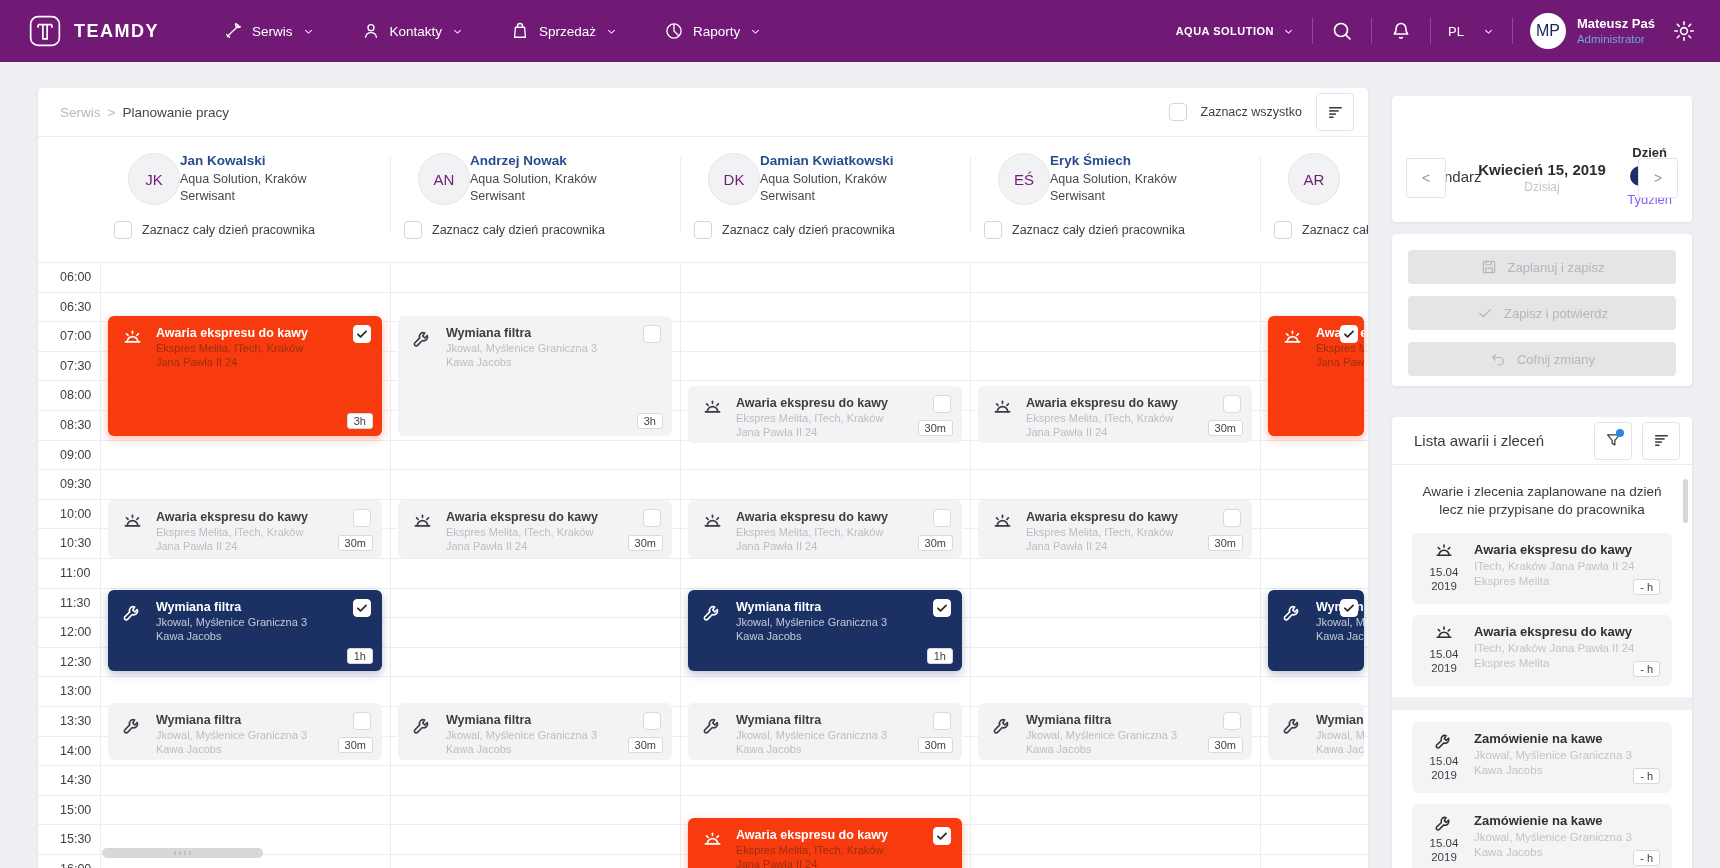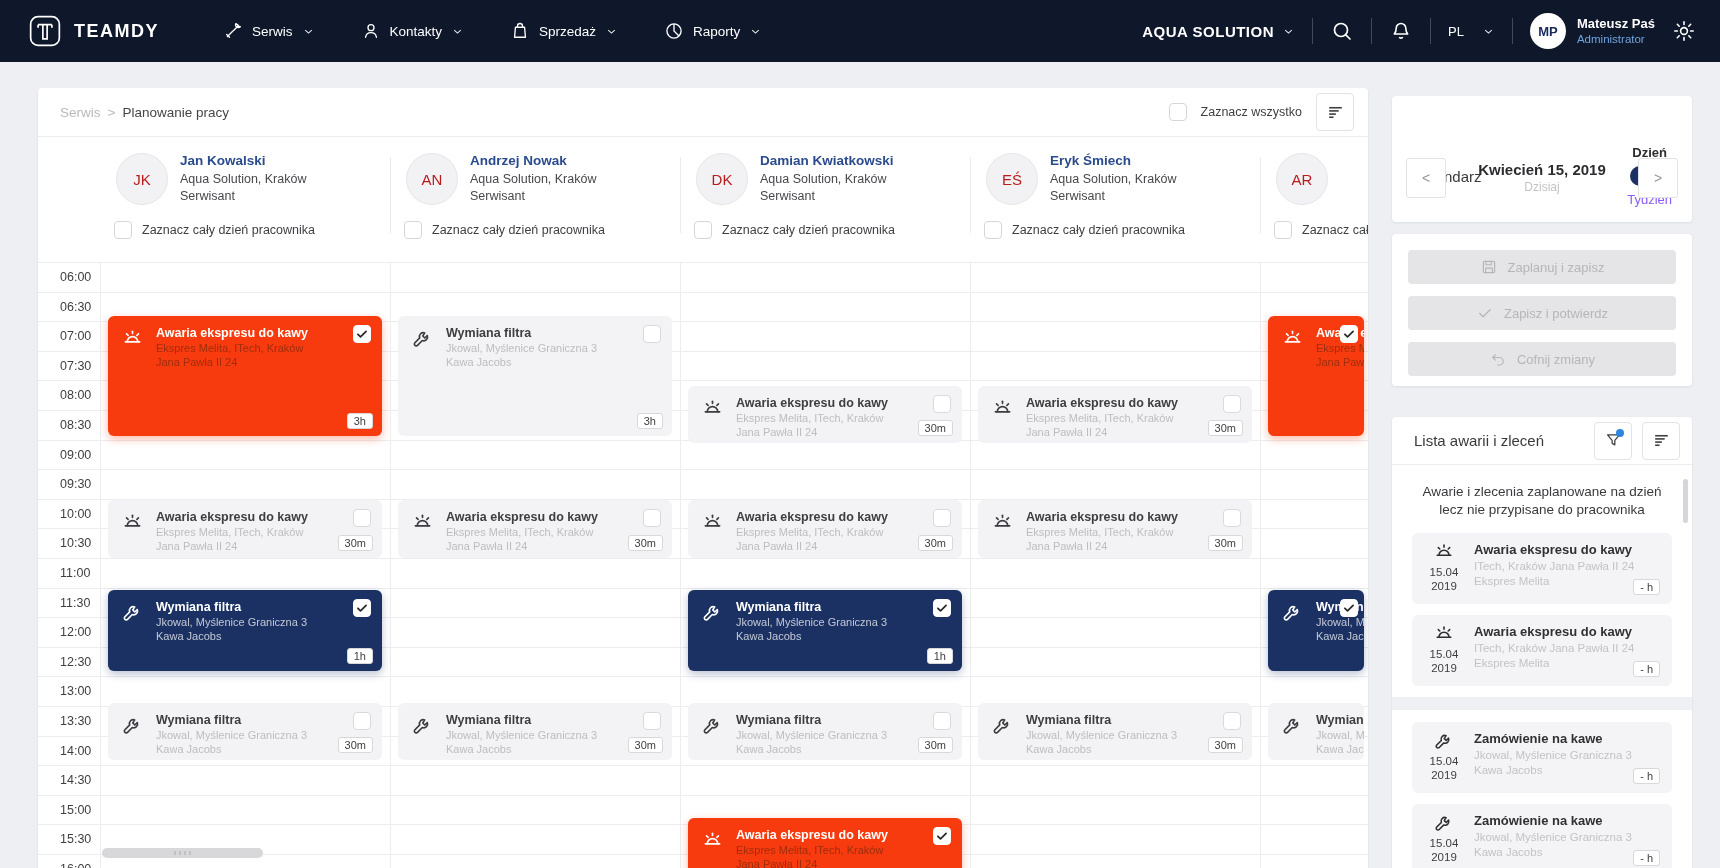--- a/index.html
+++ b/index.html
@@ -2,33 +2,33 @@
 <html><head>
 <meta charset="utf-8">
 <style>
   * { box-sizing: border-box; margin: 0; padding: 0; }
   html,body { width:1720px; height:868px; overflow:hidden; background:#EDEFF2;
     font-family:"Liberation Sans", sans-serif; }
   svg { display:block; }
 
   
   .navbar { position:absolute; left:0; top:0; width:1720px; height:62px;
-    background:#0f172a; color:#fff; display:flex; align-items:center; padding:0 24px 0 28px; }
+    background:#701a75; color:#fff; display:flex; align-items:center; padding:0 24px 0 28px; }
   .brand { display:flex; align-items:center; gap:12px; }
   .brand-name { font-size:18px; font-weight:700; letter-spacing:1.5px; }
   .menu { display:flex; align-items:center; gap:46px; margin-left:64px; }
   .menu-item { display:flex; align-items:center; gap:9px; font-size:13.5px; cursor:pointer; }
   .menu-item svg.mi { width:20px; height:20px; }
   .chev { width:13px; height:13px; opacity:.9; }
   .nav-right { margin-left:auto; display:flex; align-items:center; gap:17px; }
   .nav-sep { width:1px; height:26px; background:rgba(255,255,255,.22); }
-  .company { display:flex; align-items:center; gap:8px; font-size:15px; font-weight:700; letter-spacing:.5px; }
+  .company { display:flex; align-items:center; gap:8px; font-size:11px; font-weight:700; letter-spacing:.5px; }
   .nav-icon-btn { width:24px; height:24px; color:#fff; cursor:pointer; }
   .avatar { width:36px; height:36px; border-radius:50%; background:#fff; color:#17275C;
-    display:flex; align-items:center; justify-content:center; font-size:13px; font-weight:700;text-align:right; }
+    display:flex; align-items:center; justify-content:center; font-size:16px; font-weight:400;text-align:right; }
   .userblock { line-height:1.25; margin-left:-6px; }
   .user-name { font-size:13px; font-weight:700; }
   .user-role { font-size:11.5px; color:#6FA3DC; }
   .lang { display:flex; align-items:center; gap:18px; font-size:13px; }
 
   
   .panel { position:absolute; left:38px; top:88px; width:1330px; height:800px;
     background:#fff; border-radius:4px; box-shadow:0 1px 3px rgba(30,35,60,.08); overflow:hidden; }
   .panel-top { position:absolute; left:0; top:0; width:100%; height:49px;
     border-bottom:1px solid #ECECEE; display:flex; align-items:center; padding:0 14px 0 22px; }
@@ -42,23 +42,23 @@
   .iconbtn svg { width:19px; height:19px; }
 
   
   .cbx { width:18px; height:18px; border-radius:4px; background:#fff; border:1px solid #D6D6DA; flex:none; cursor:pointer; }
 
   
   .emp-row { position:absolute; left:0; top:49px; width:1512px; height:125px; }
   .ecell { position:absolute; top:14px; width:290px; height:100px; }
   .ecell::before { content:""; position:absolute; left:0; top:6px; height:76px; width:1px; background:#ECECEE; }
   .ecell:first-child::before { display:none; }
-  .eav { position:absolute; left:16px; top:2px; width:52px; height:52px; border-radius:50%;
+  .eav { position:absolute; left:28px; top:2px; width:52px; height:52px; border-radius:50%;
     background:#F2F2F4; border:1px solid #E6E6E9; display:flex; align-items:center; justify-content:center;
-    font-size:15px; color:#b91c1c; }
+    font-size:15px; color:#701a75; }
   .einfo { position:absolute; left:80px; top:1px; line-height:1.38; }
   .ename { font-size:13.5px; font-weight:700; color:#2A4B8D; cursor:pointer; }
   .emeta { font-size:12.5px; color:#47484C; }
   .eselect { position:absolute; left:14px; top:70px; display:flex; align-items:center; gap:10px; }
   .eselect .lbl { font-size:12.5px; color:#3E3F43; white-space:nowrap; }
 
   
   .grid { position:absolute; left:0; top:174px; width:1512px; height:640px; }
   .trow { position:absolute; left:0; width:1512px; height:29.6px; border-top:1px solid #EDEDEF; }
   .tlabel { display:inline-block; padding-left:22px; line-height:29.6px; font-size:12.5px; color:#3F3F42; }

